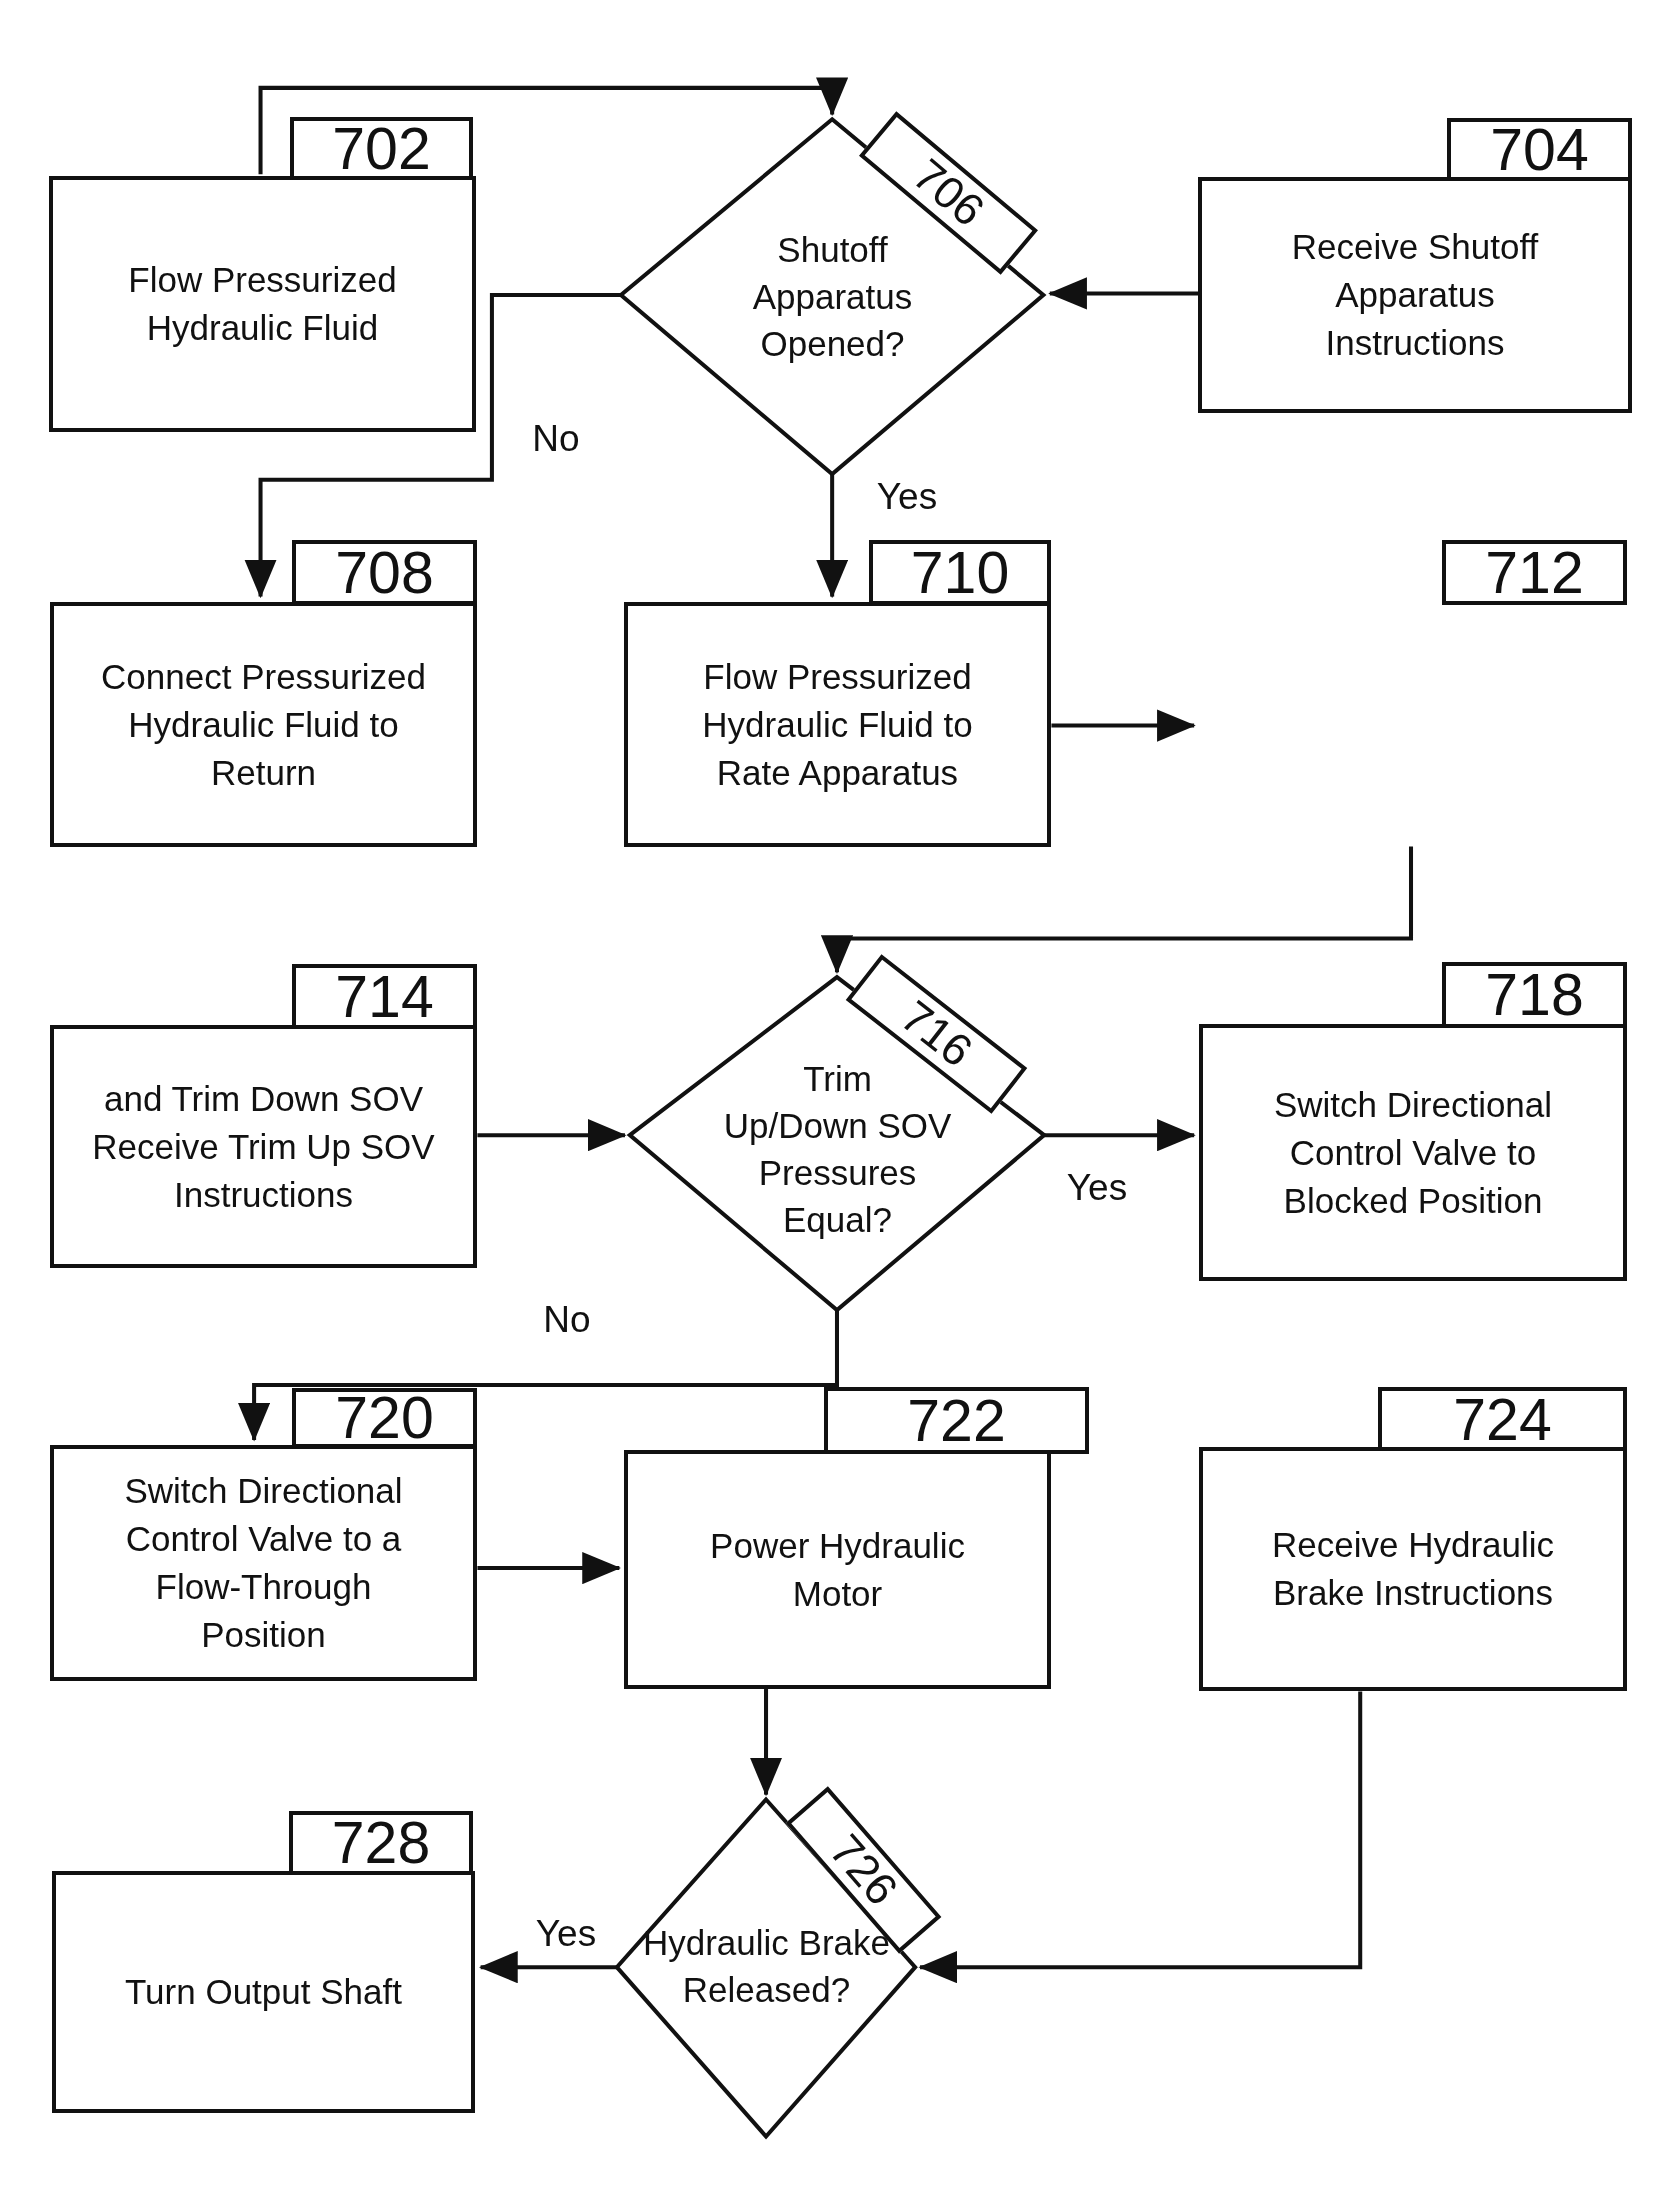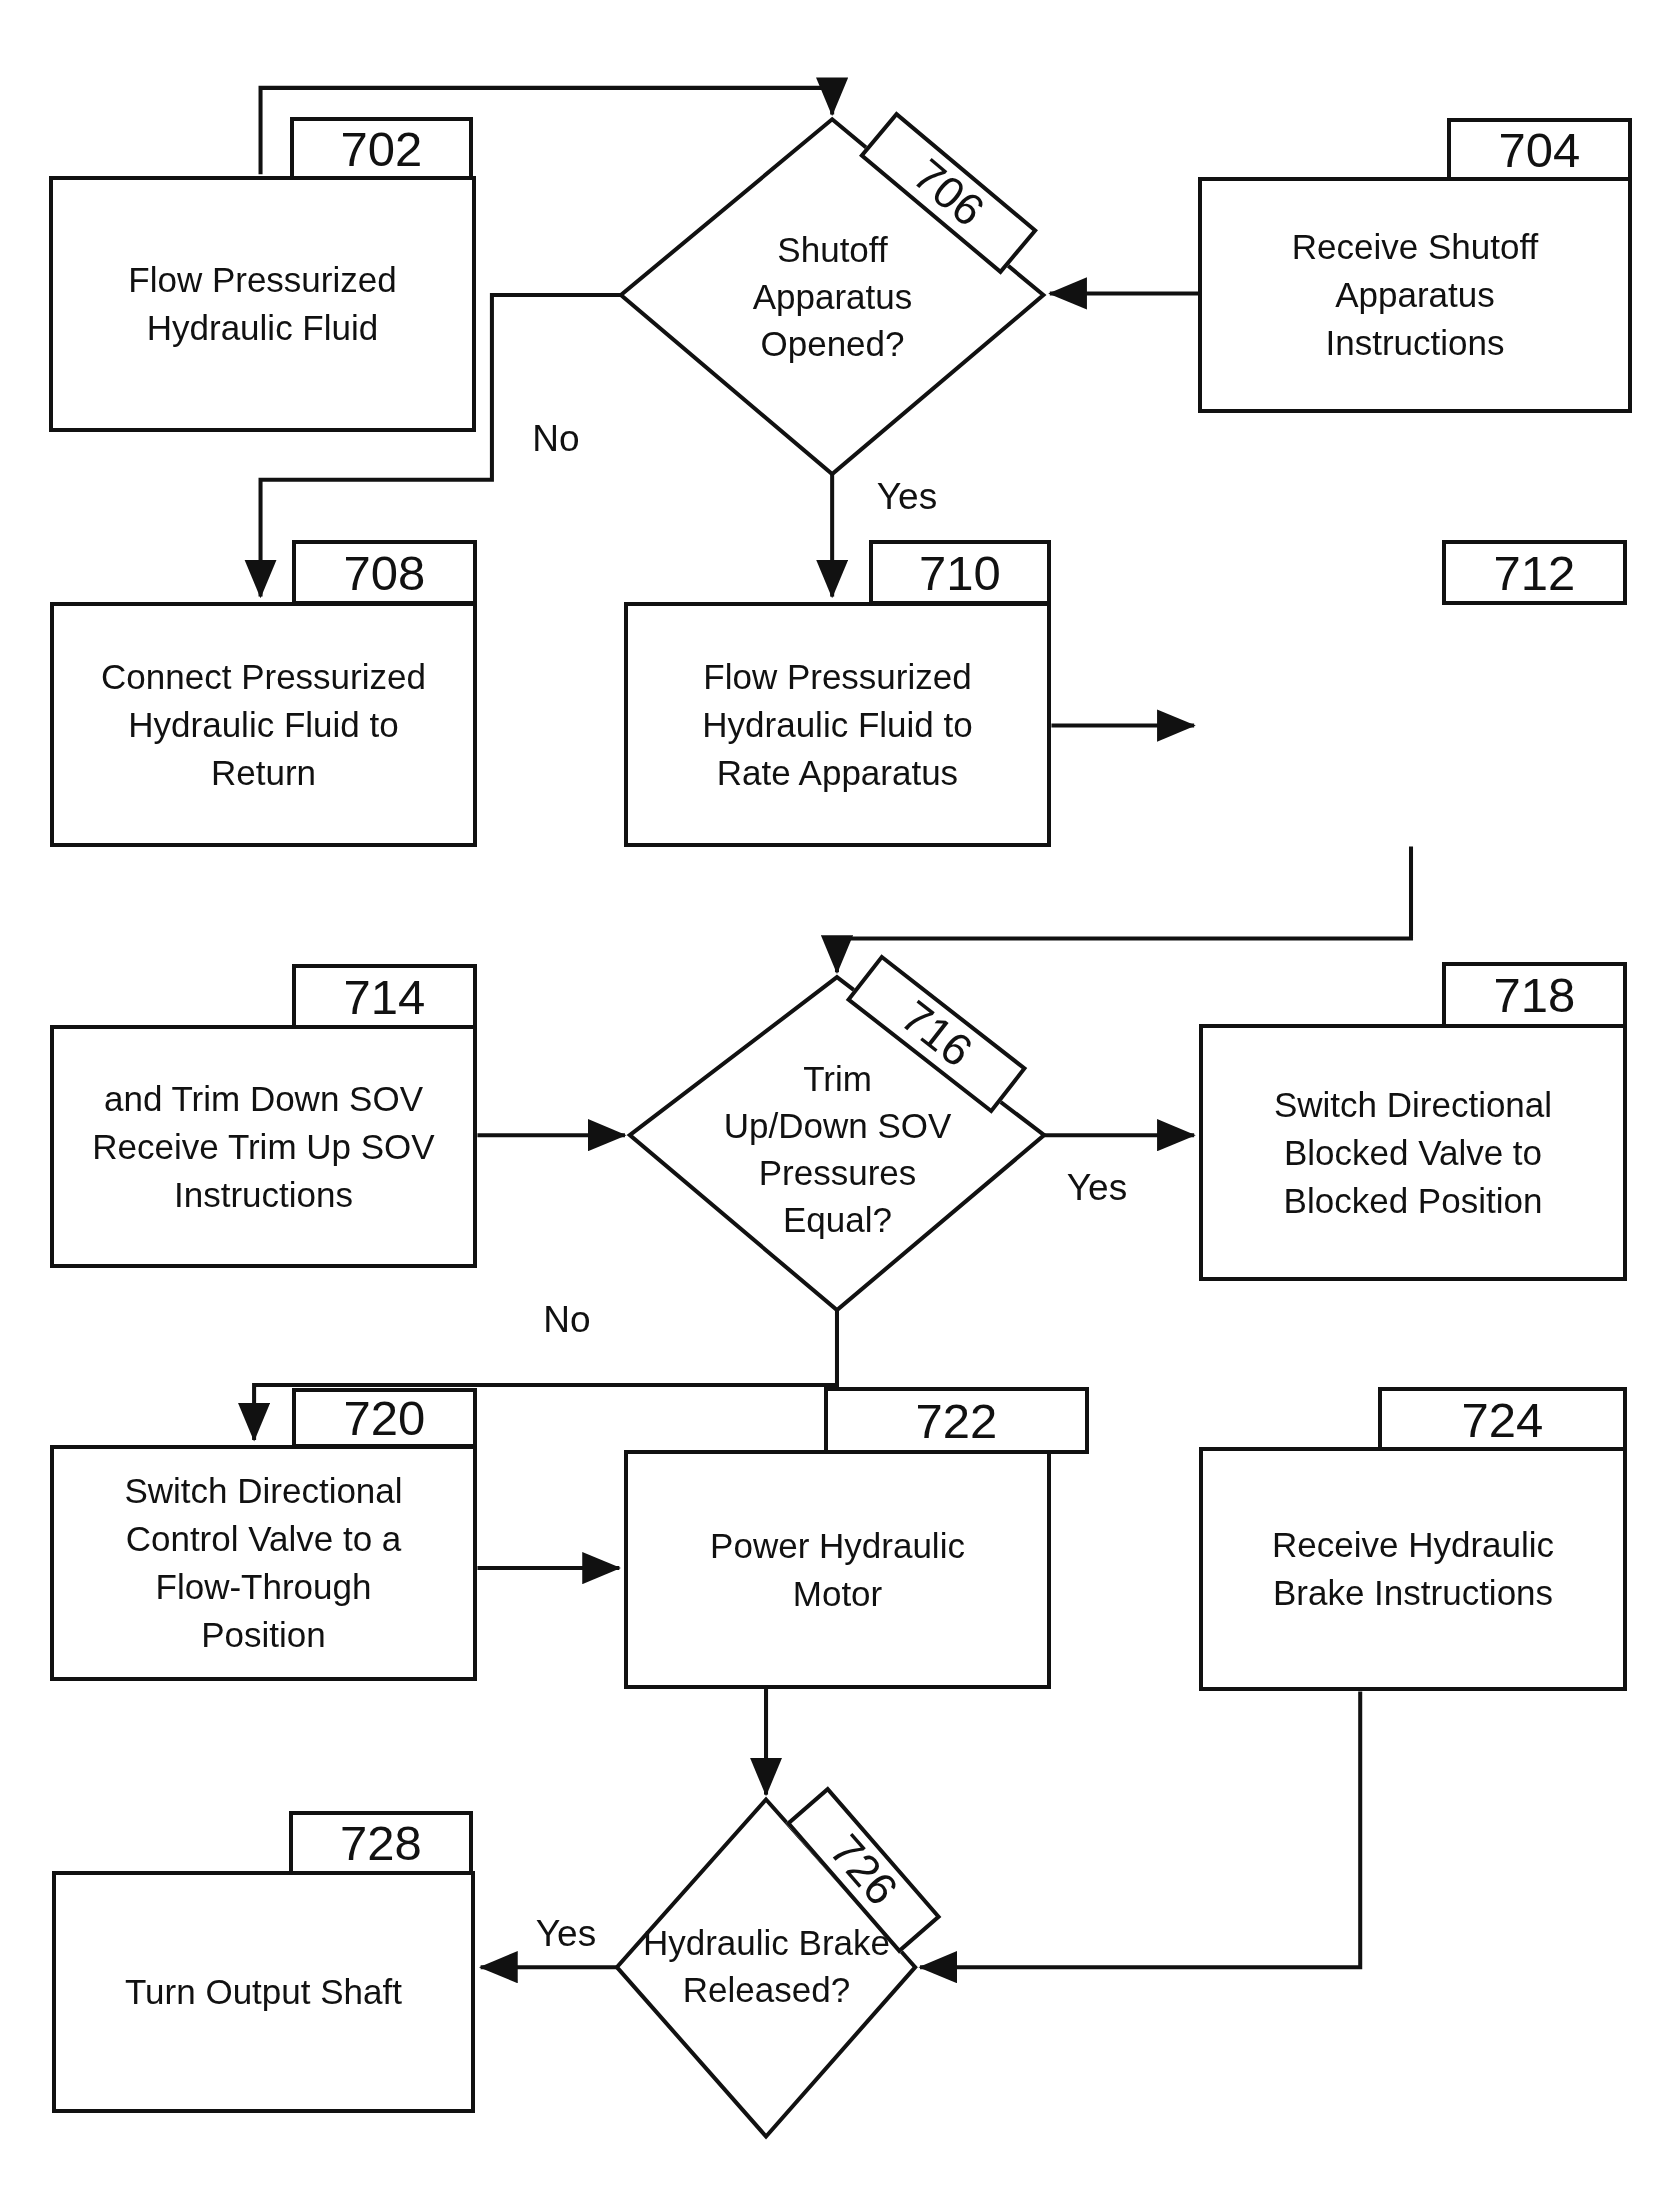--- a/index.html
+++ b/index.html
@@ -11,21 +11,21 @@
   .conn{fill:none;stroke:#111;stroke-width:5;}
   .diamond{fill:#fff;stroke:#111;stroke-width:5;}
   .pbox{
     position:absolute;box-sizing:border-box;border:4px solid #111;background:#fff;
     display:flex;align-items:center;justify-content:center;z-index:3;
   }
   .pbox .lines{text-align:center;font-size:35px;line-height:48px;}
   .tab{
     position:absolute;box-sizing:border-box;border:4px solid #111;background:#fff;
     display:flex;align-items:center;justify-content:center;
-    font-size:49px;z-index:2;
+    font-size:59px;z-index:2;
   }
   .dtab{
     position:absolute;box-sizing:border-box;border:4px solid #111;background:#fff;
     display:flex;align-items:center;justify-content:center;
     font-size:45px;z-index:2;
   }
   .dlabel{
     position:absolute;display:flex;align-items:center;justify-content:center;
     text-align:center;font-size:35px;line-height:47px;z-index:2;
   }
@@ -119,21 +119,21 @@
         <div>Instructions</div>
       </div>
   </div>
   <div class="tab" style="left:292px;top:964px;width:185px;height:65px">
     <span>714</span>
   </div>
 
   <div class="pbox" style="left:1199px;top:1024px;width:428px;height:257px">
     <div class="lines">
         <div>Switch Directional</div>
-        <div>Blocked Valve to</div>
+        <div>Control Valve to</div>
         <div>Blocked Position</div>
       </div>
   </div>
   <div class="tab" style="left:1442px;top:962px;width:185px;height:66px">
     <span>718</span>
   </div>
 
   <div class="pbox" style="left:50px;top:1445px;width:427px;height:236px">
     <div class="lines">
         <div>Switch Directional</div>

